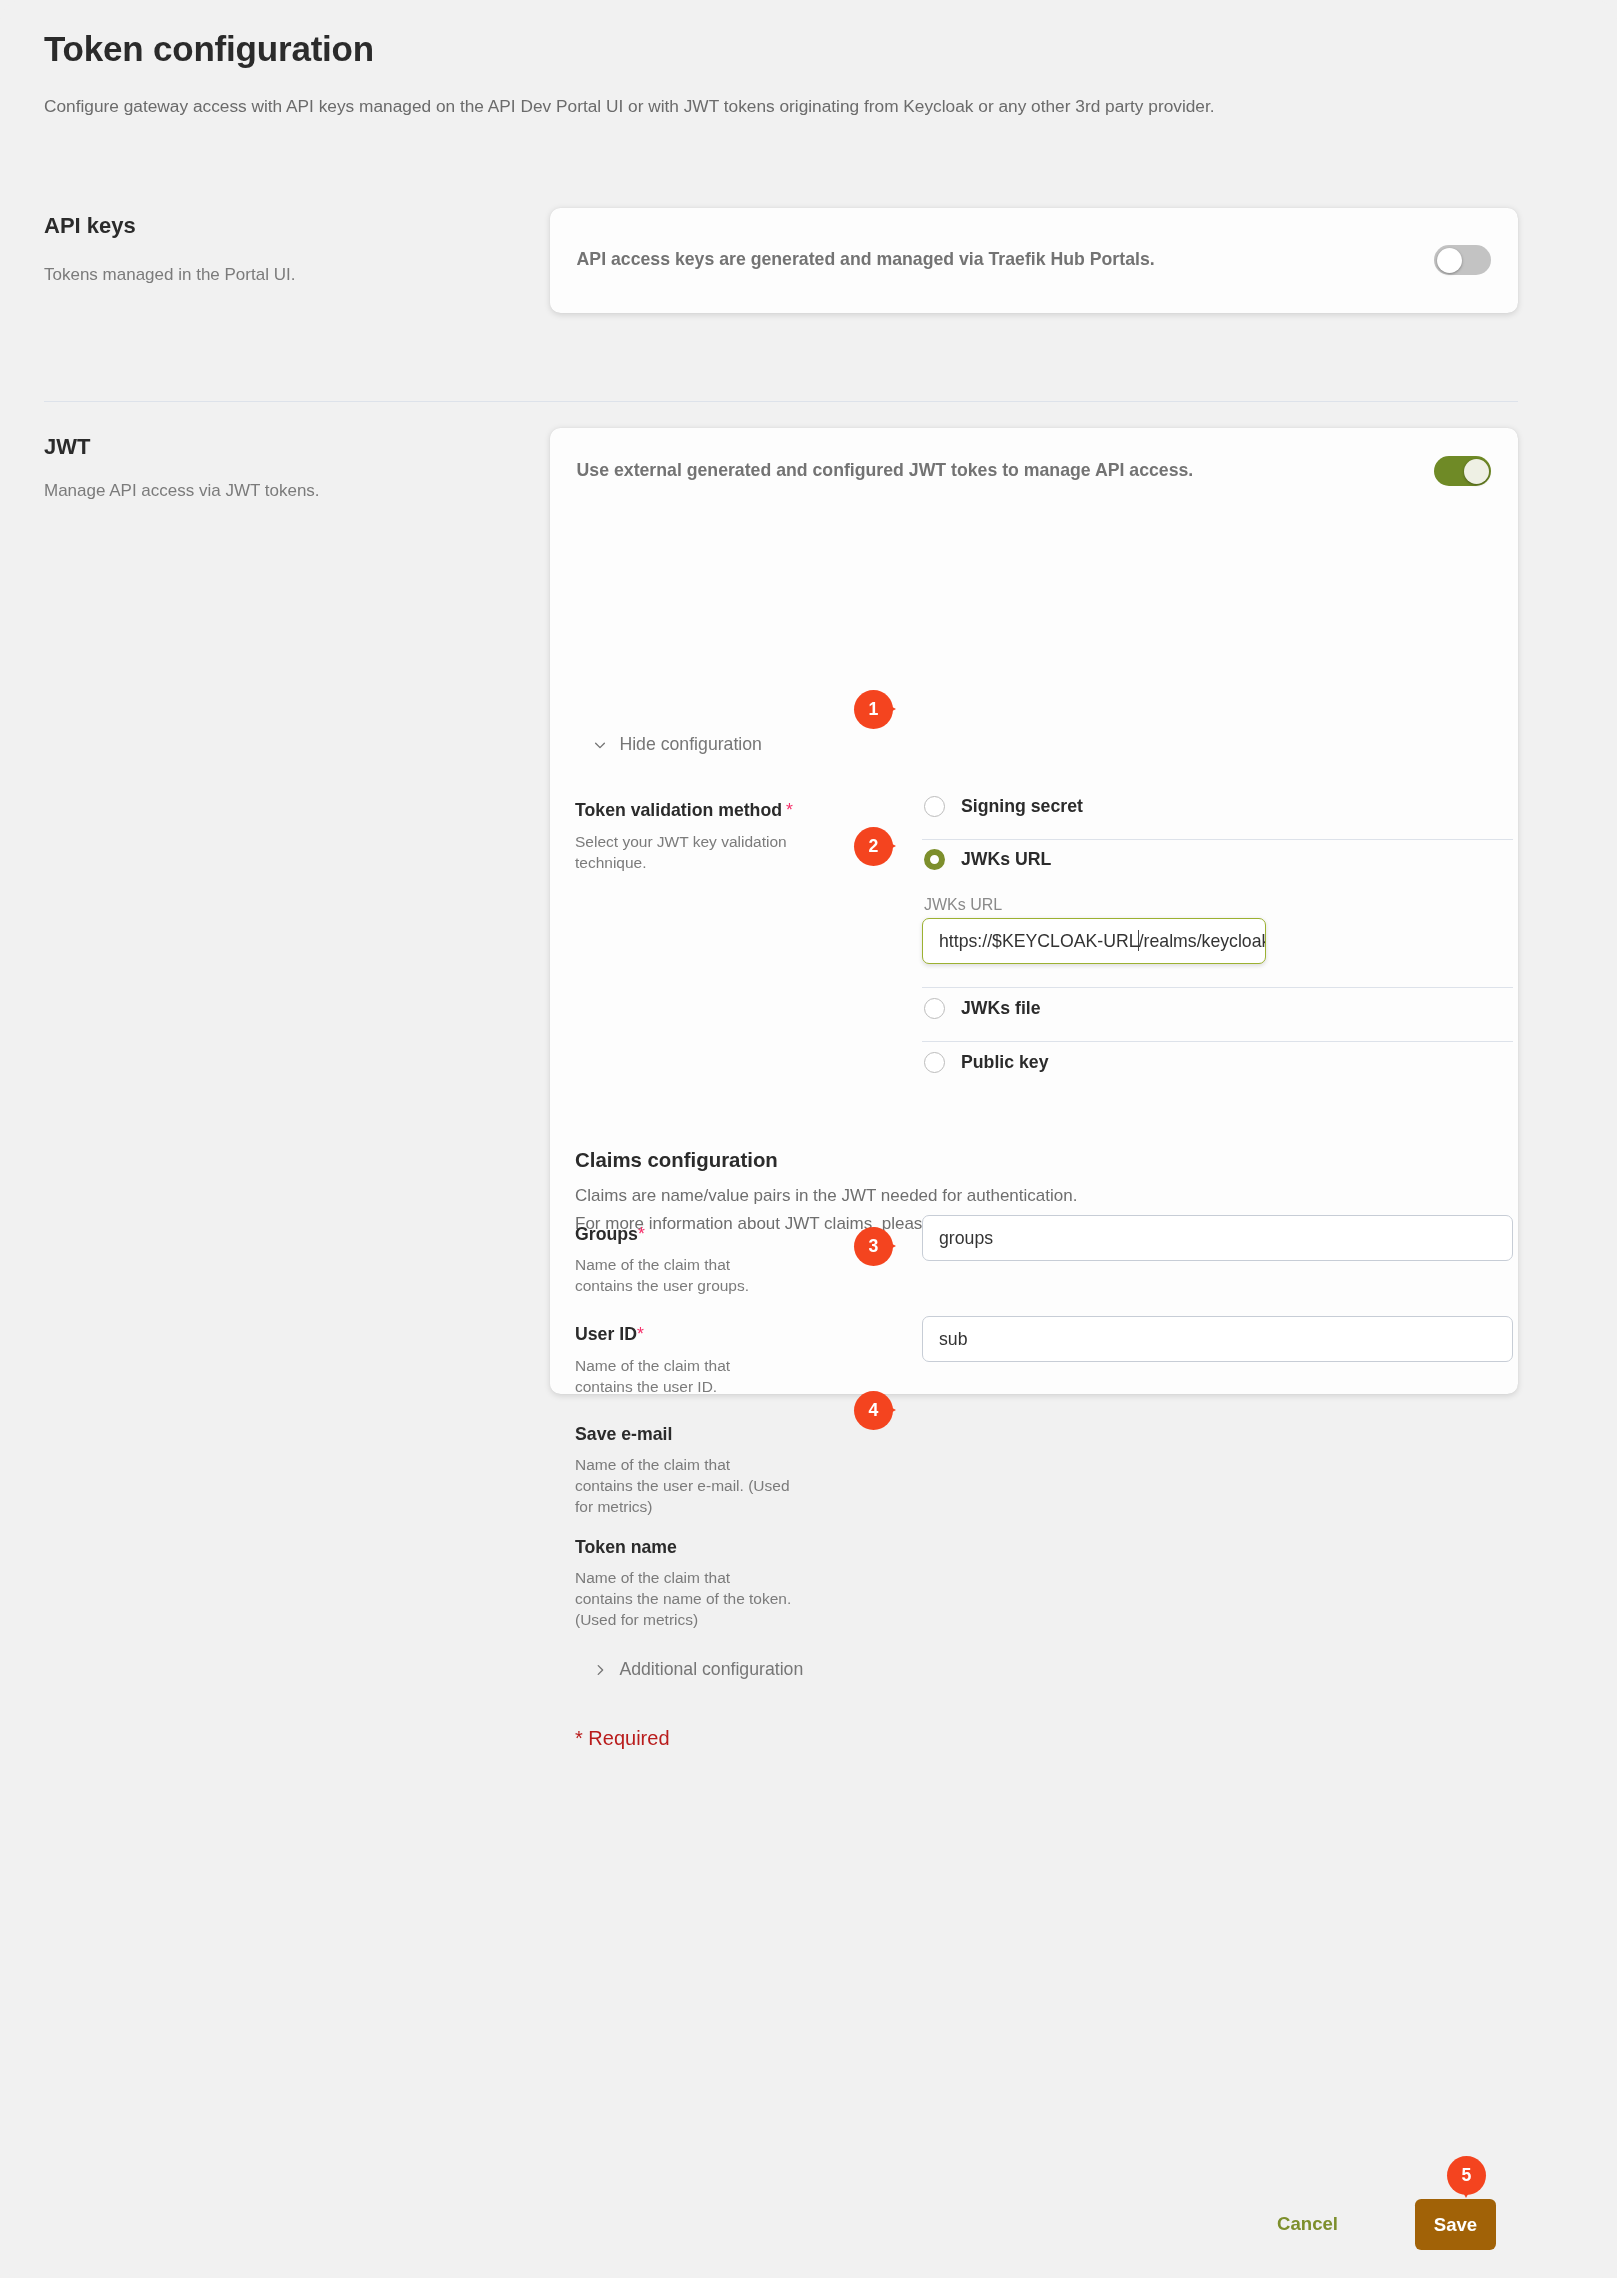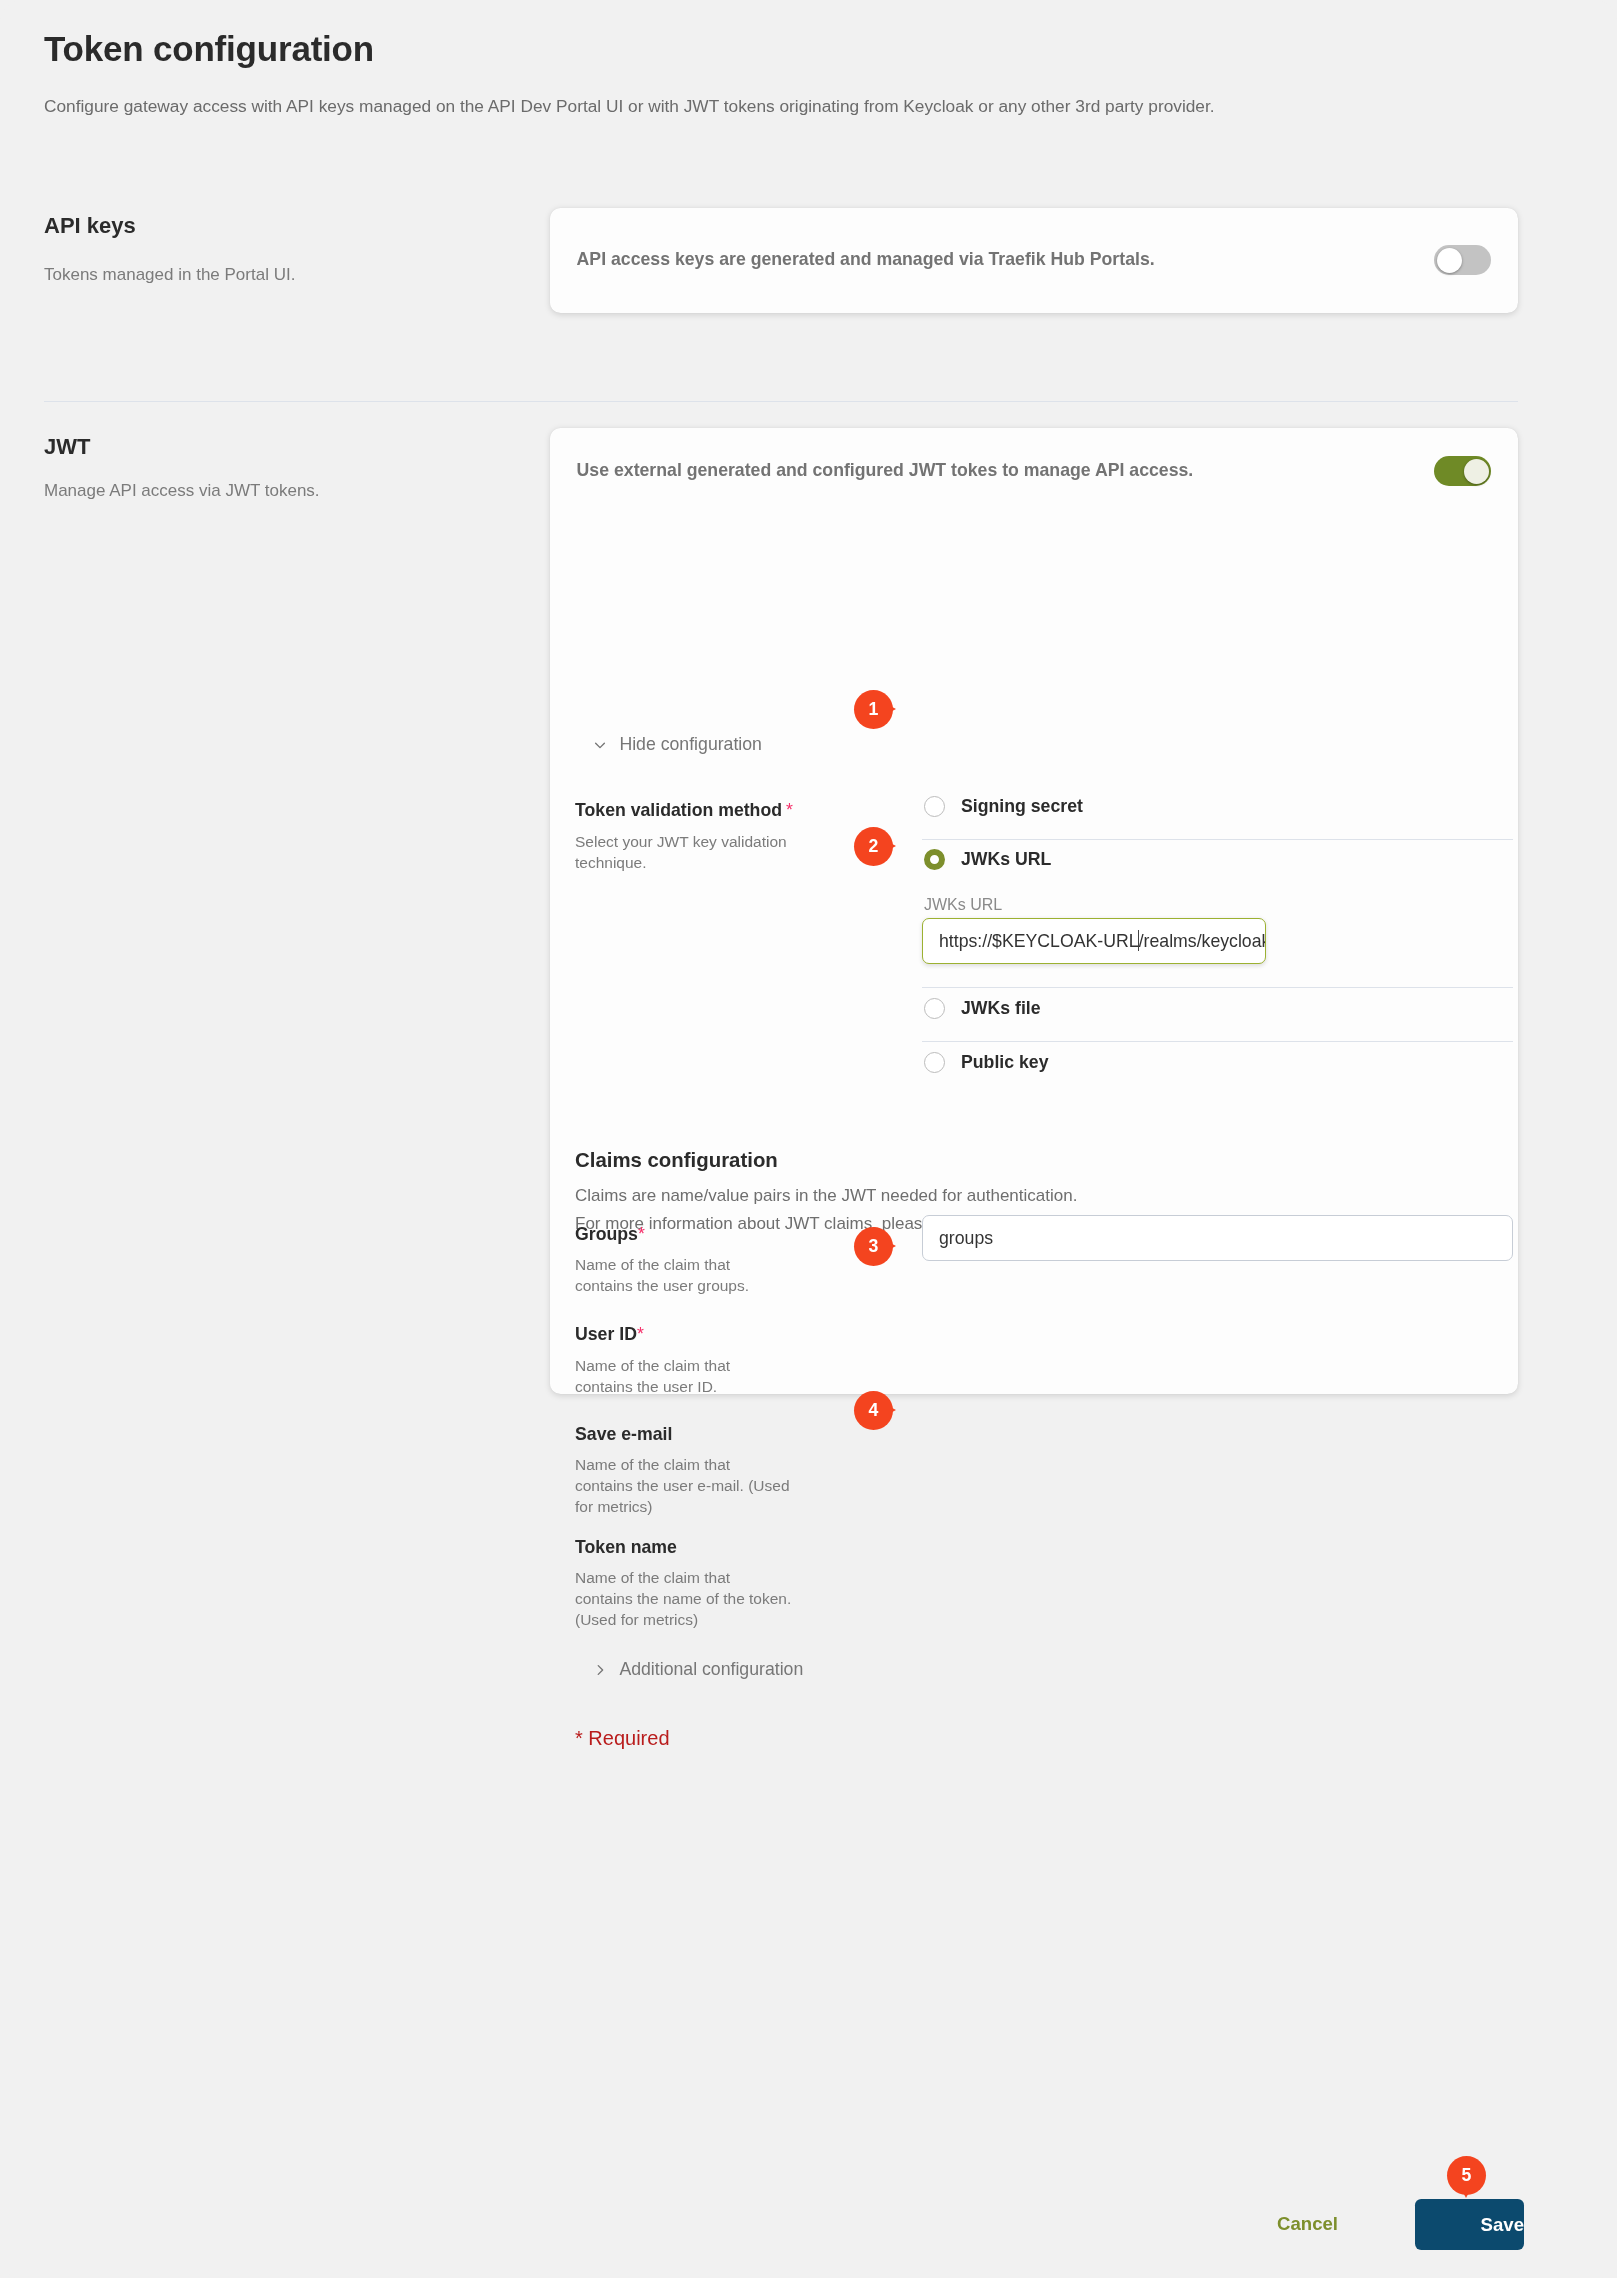--- a/index.html
+++ b/index.html
@@ -220,29 +220,29 @@
     font-size: 18.6px;
     font-weight: bold;
     color: #7d8f2c;
     background: none;
     border: none;
     cursor: pointer;
     font-family: "Liberation Sans", sans-serif;
   }
   .btn-save {
     position: absolute;
-    background: #0c4a6e;
+    background: #a16207;
     color: #ffffff;
     font-size: 18.6px;
     font-weight: bold;
     border: none;
     border-radius: 6.2px;
     cursor: pointer;
     font-family: "Liberation Sans", sans-serif;
-    width: 109px; height: 51px; text-align: right;
+    width: 81px; height: 51px;
   }
 
   
   .pin {
     position: absolute;
     width: 43px; height: 43px;
     z-index: 40;
   }
   .pin .disc {
     position: absolute;
@@ -362,20 +362,23 @@
     </div>
     <div class="field-help" style="left:25px; top:826px;">Name of the claim that contains the user groups.</div>
     <div class="inp" style="left:372px; top:787px; width:591px;">
       <span>groups</span>
     </div>
 
     <div style="position:absolute; left:25px; top:896px;">
       <span class="field-label" style="position:static;">User ID</span><span class="req-star">*</span>
     </div>
     <div class="field-help" style="left:25px; top:927px;">Name of the claim that contains the user ID.</div>
+    <div class="inp" style="left:372px; top:888px; width:591px;">
+      <span>sub</span>
+    </div>
 
     <div style="position:absolute; left:25px; top:996px;">
       <span class="field-label" style="position:static;">Save e-mail</span><span class="req-star"></span>
     </div>
     <div class="field-help" style="left:25px; top:1026px;">Name of the claim that contains the user e-mail. (Used for metrics)</div>
 
     <div style="position:absolute; left:25px; top:1109px;">
       <span class="field-label" style="position:static;">Token name</span><span class="req-star"></span>
     </div>
     <div class="field-help" style="left:25px; top:1139px;">Name of the claim that contains the name of the token. (Used for metrics)</div>

